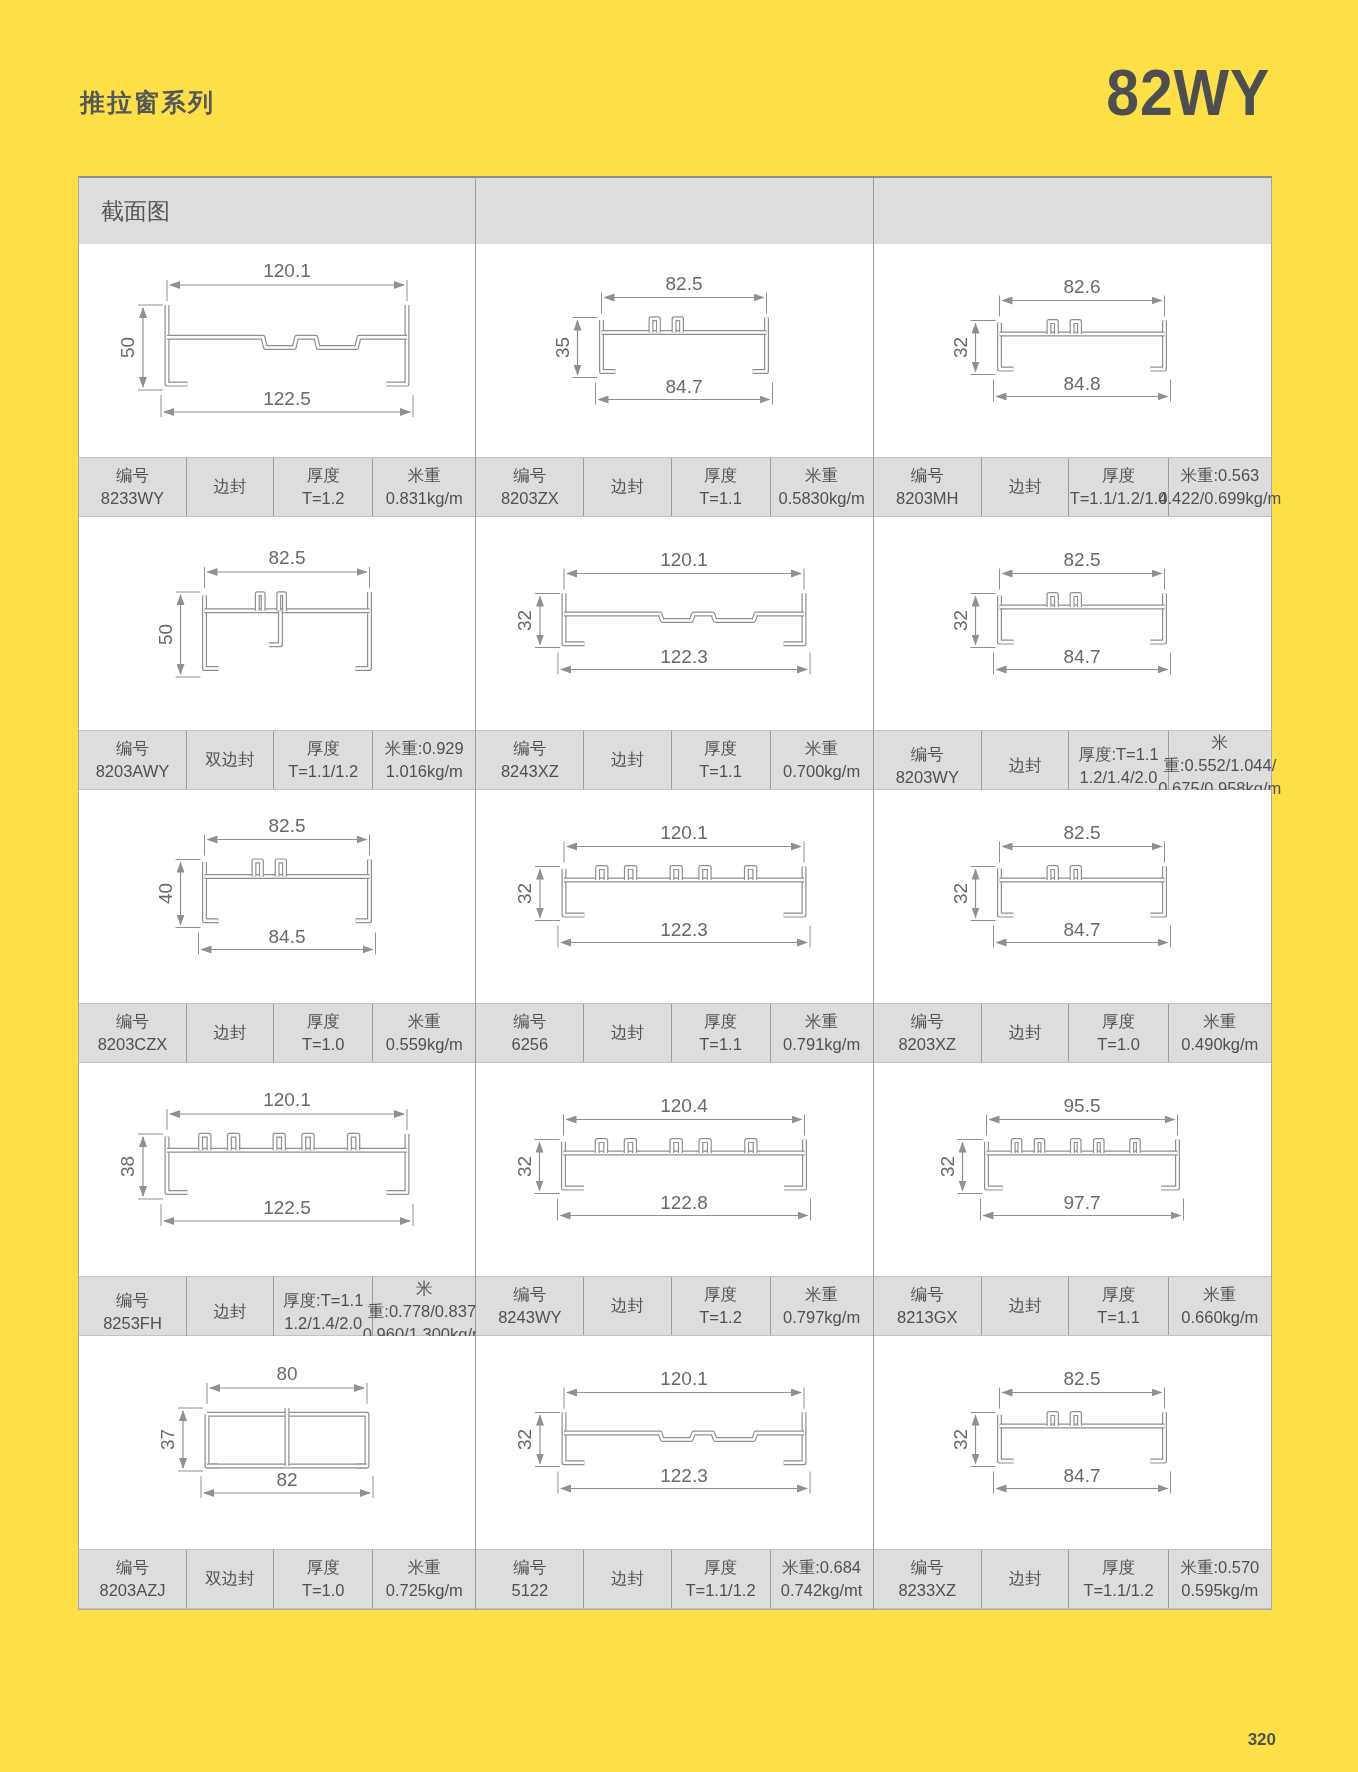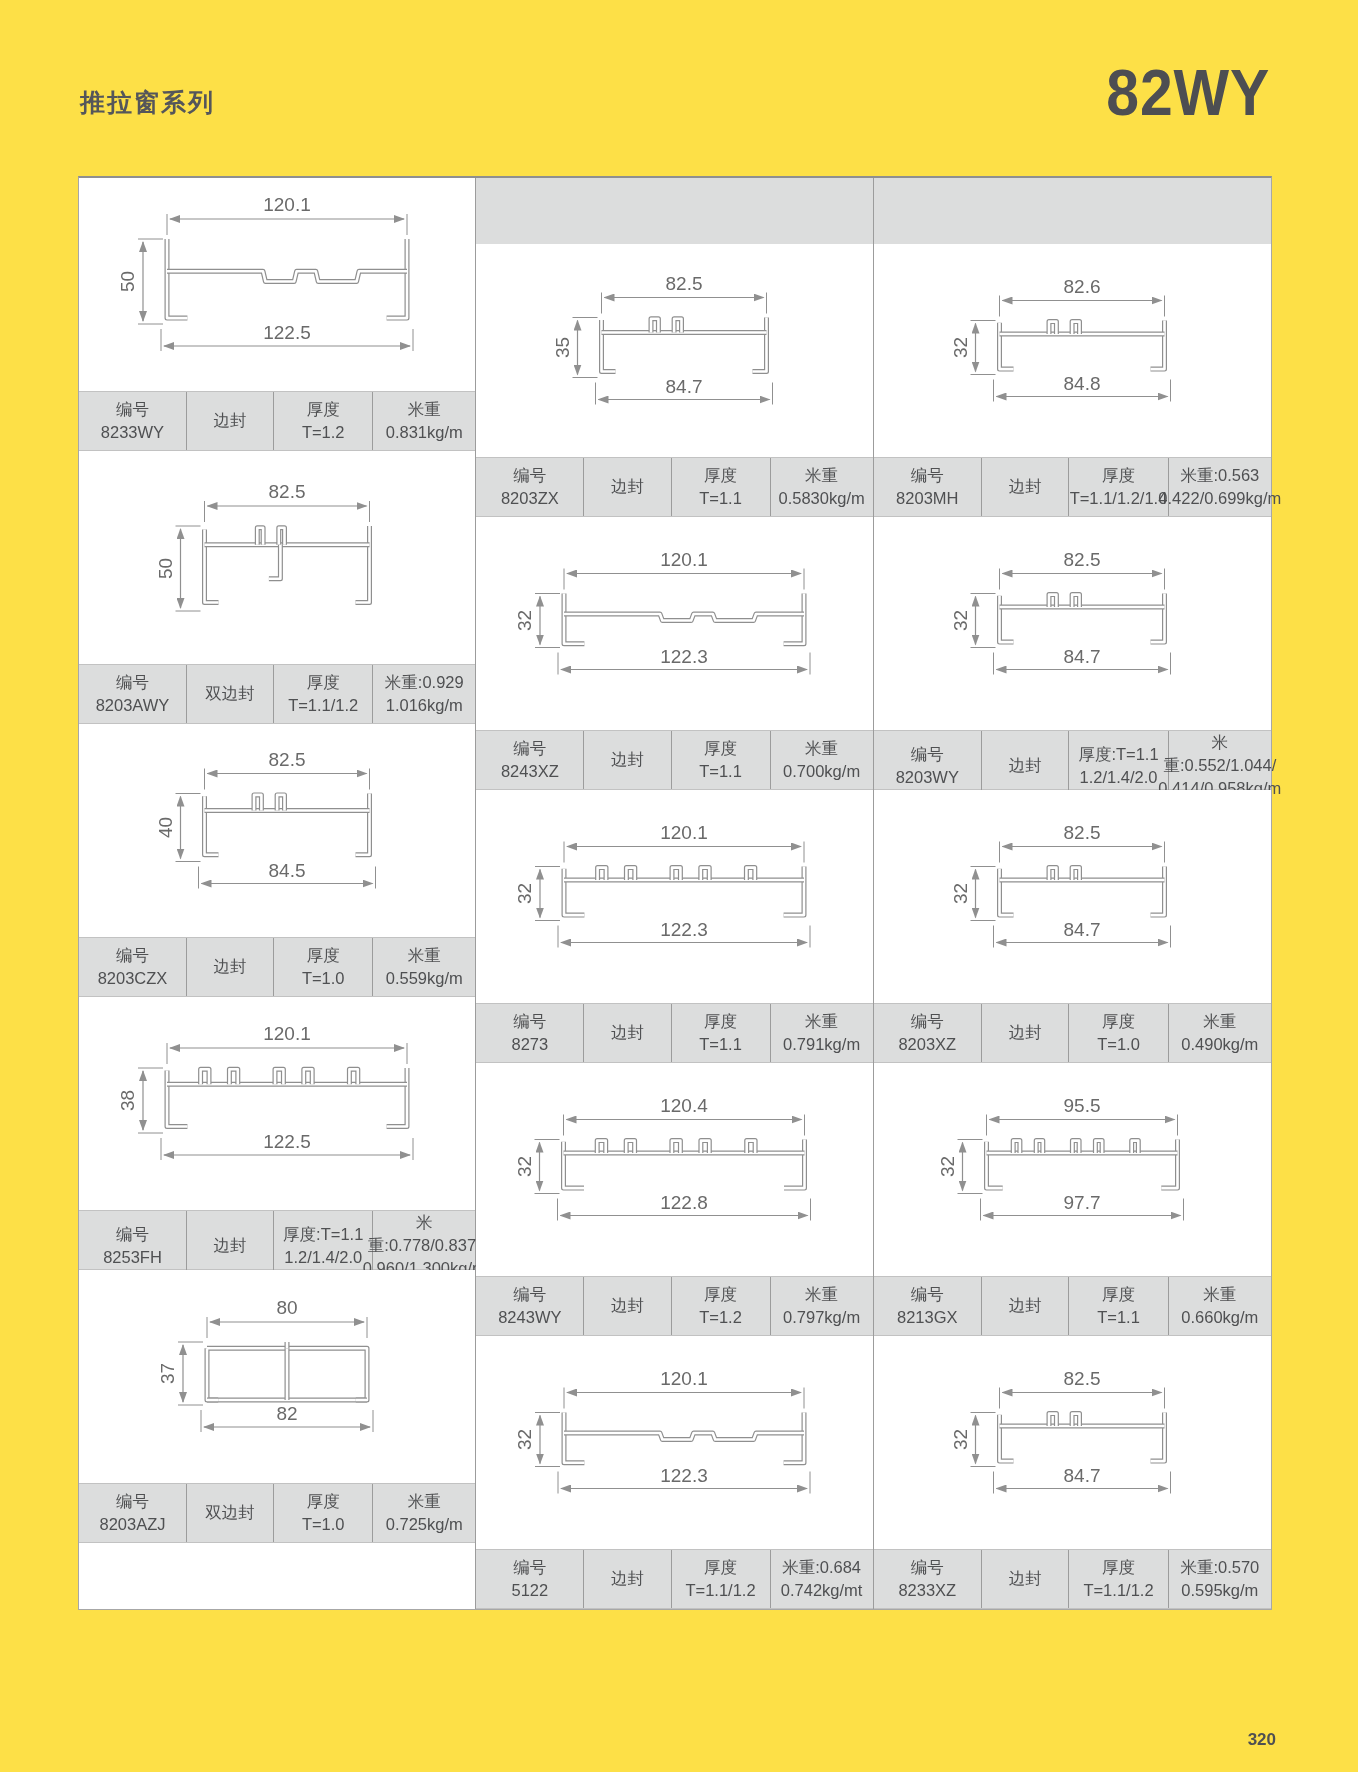--- a/index.html
+++ b/index.html
@@ -28,20 +28,21 @@
   svg text{font-family:"Liberation Sans","DejaVu Sans",sans-serif;}
 </style>
 </head>
 <body>
 
 <div class="page">
   <div class="series-title">推拉窗系列</div>
   <div class="model-code">82WY</div>
   <div class="catalog" id="catalog">
       <div class="col">
+        <div class="colheader">截面图</div>
         <div class="drawing"><svg width="396" height="213" viewBox="0 0 396 213">
             <defs>
               <marker id="ar0" markerWidth="11" markerHeight="8" refX="10" refY="4" orient="auto-start-reverse" markerUnits="userSpaceOnUse">
                 <path d="M0,0 L11,4 L0,8 z" fill="#909090"></path>
               </marker>
             </defs>
             <line x1="88" y1="57" x2="88" y2="36" stroke="#909090" stroke-width="1"></line>
             <line x1="328" y1="57" x2="328" y2="36" stroke="#909090" stroke-width="1"></line>
             <line x1="91" y1="41" x2="325" y2="41" stroke="#909090" stroke-width="1.2" marker-start="url(#ar0)" marker-end="url(#ar0)"></line>
             <text x="208" y="33" font-size="19" fill="#6a6a6a" text-anchor="middle">120.1</text>
@@ -387,21 +388,21 @@
             <path d="M196.0,90.0 L196.0,77.6 L204.4,77.6 L204.4,90.0" fill="none" stroke="#8f8f8f" stroke-width="5" stroke-linejoin="round"></path>
             <path d="M196.0,90.0 L196.0,77.6 L204.4,77.6 L204.4,90.0" fill="none" stroke="#ffffff" stroke-width="2.6" stroke-linejoin="round"></path>
             <path d="M224.8,90.0 L224.8,77.6 L233.2,77.6 L233.2,90.0" fill="none" stroke="#8f8f8f" stroke-width="5" stroke-linejoin="round"></path>
             <path d="M224.8,90.0 L224.8,77.6 L233.2,77.6 L233.2,90.0" fill="none" stroke="#ffffff" stroke-width="2.6" stroke-linejoin="round"></path>
             <path d="M270.4,90.0 L270.4,77.6 L278.8,77.6 L278.8,90.0" fill="none" stroke="#8f8f8f" stroke-width="5" stroke-linejoin="round"></path>
             <path d="M270.4,90.0 L270.4,77.6 L278.8,77.6 L278.8,90.0" fill="none" stroke="#ffffff" stroke-width="2.6" stroke-linejoin="round"></path>
           </svg></div>
         <div class="datarow">
           <div class="dcell">
             <div>编号</div>
-            <div>8273</div>
+            <div>6256</div>
           </div>
           <div class="dcell">
             <div>边封</div>
           </div>
           <div class="dcell">
             <div>厚度</div>
             <div>T=1.1</div>
           </div>
           <div class="dcell">
             <div>米重</div>
@@ -587,21 +588,21 @@
           </div>
           <div class="dcell">
             <div>边封</div>
           </div>
           <div class="dcell">
             <div>厚度:T=1.1</div>
             <div>1.2/1.4/2.0</div>
           </div>
           <div class="dcell">
             <div>米重:0.552/1.044/</div>
-            <div>0.414/0.958kg/m</div>
+            <div>0.675/0.958kg/m</div>
           </div>
         </div>
         <div class="drawing"><svg width="396" height="213" viewBox="0 0 396 213">
             <defs>
               <marker id="ar12" markerWidth="11" markerHeight="8" refX="10" refY="4" orient="auto-start-reverse" markerUnits="userSpaceOnUse">
                 <path d="M0,0 L11,4 L0,8 z" fill="#909090"></path>
               </marker>
             </defs>
             <line x1="125.5" y1="72.5" x2="125.5" y2="51.5" stroke="#909090" stroke-width="1"></line>
             <line x1="290.5" y1="72.5" x2="290.5" y2="51.5" stroke="#909090" stroke-width="1"></line>

